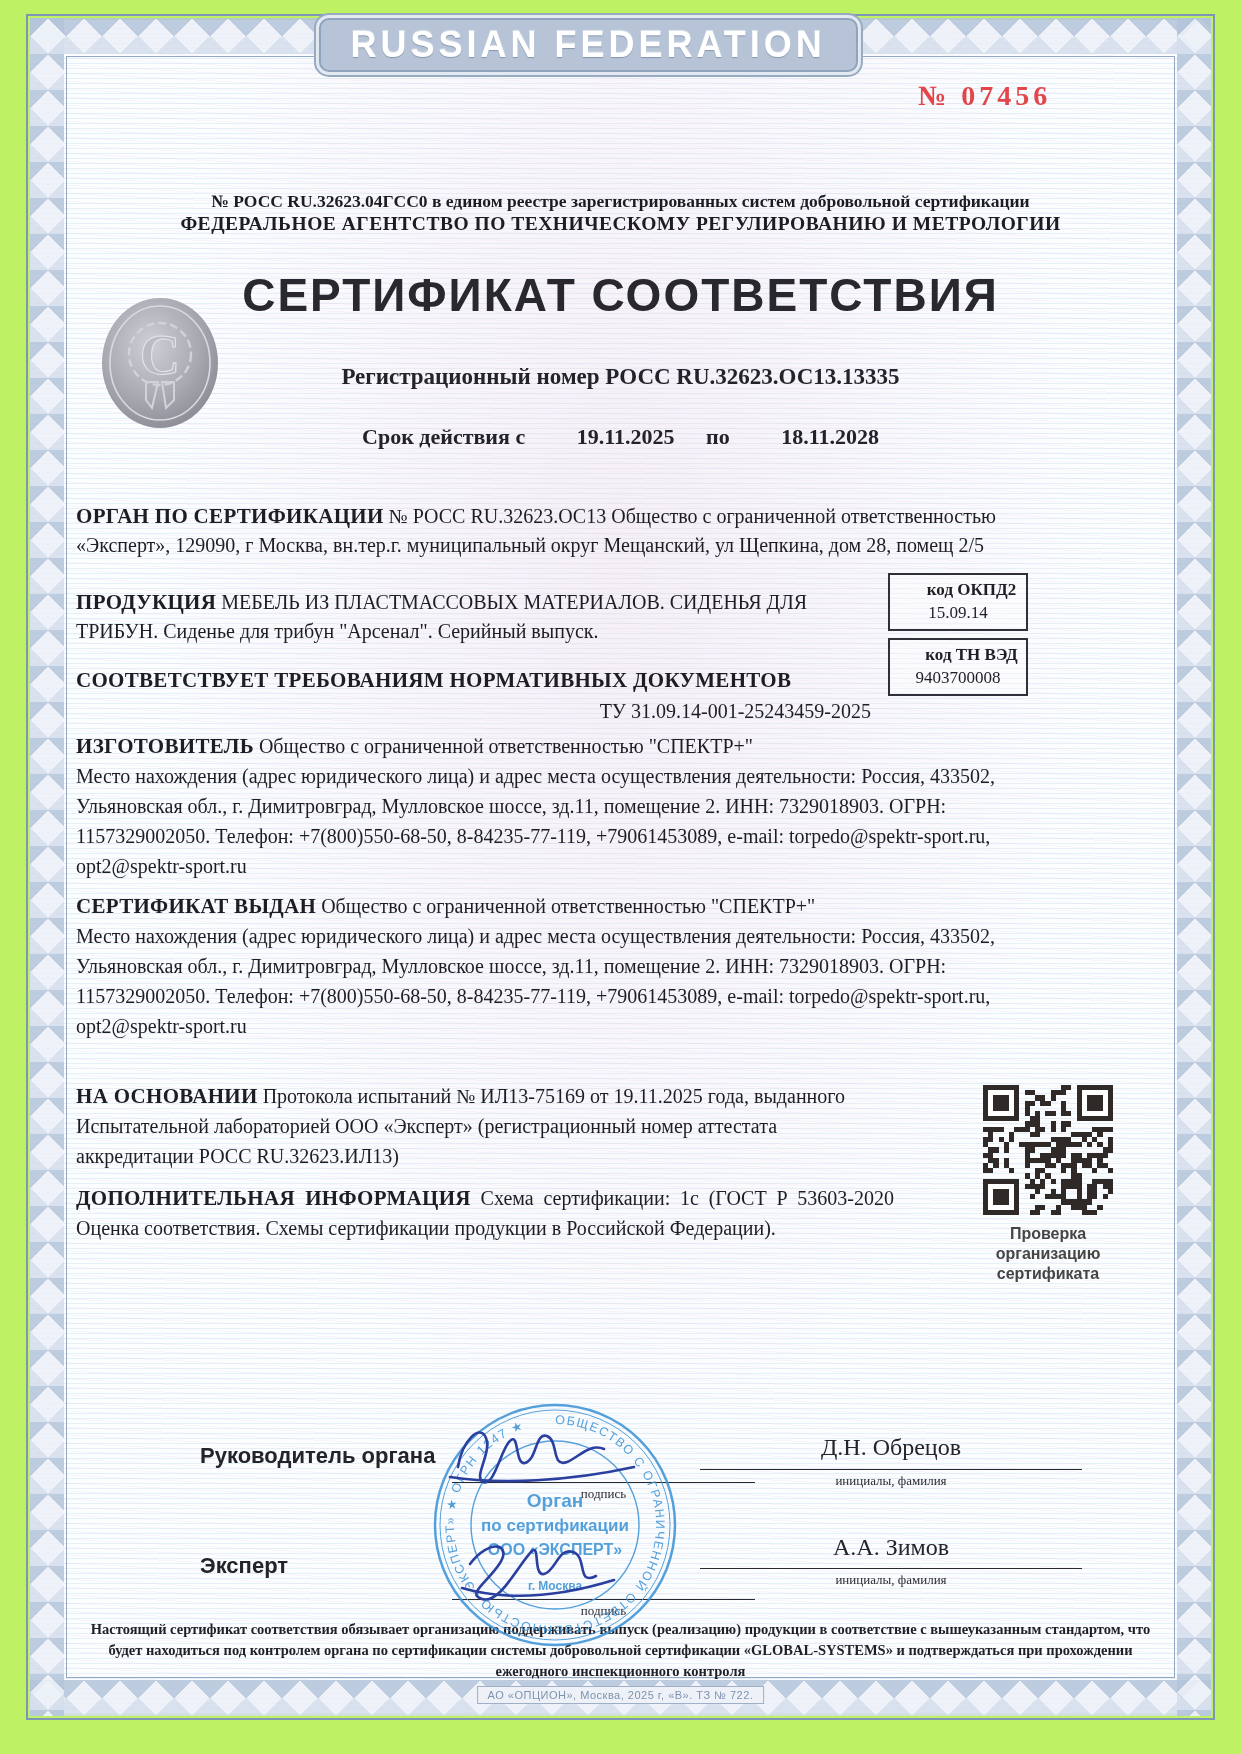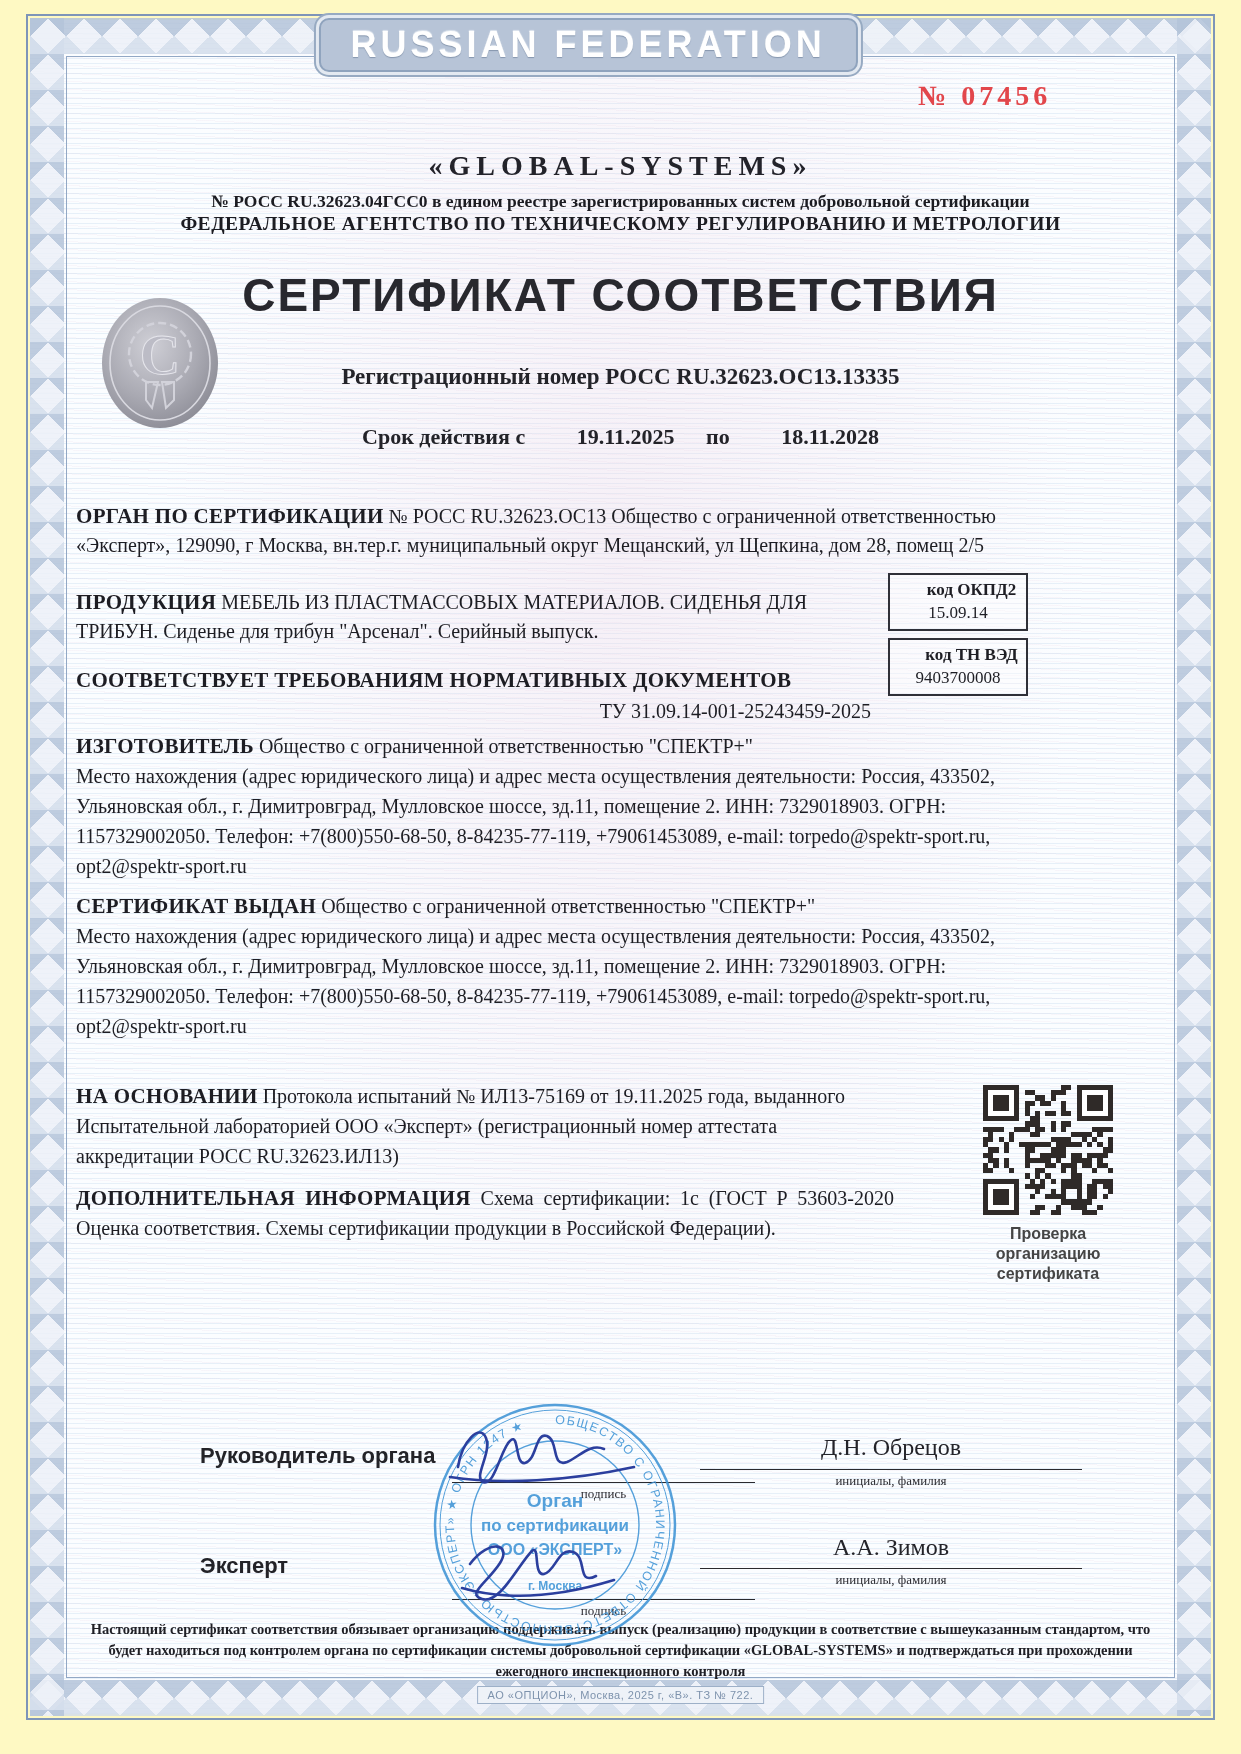--- a/index.html
+++ b/index.html
@@ -1,16 +1,16 @@
 <!DOCTYPE html>
 <html><head>
 <meta charset="utf-8">
 <style>
   html,body{margin:0;padding:0;background:#ffffff;}
-  .page{position:relative;width:1241px;height:1754px;margin:0 auto;background:#fef9c3;overflow:hidden;
+  .page{position:relative;width:1241px;height:1754px;margin:0 auto;background:#bef264;overflow:hidden;
         font-family:"Liberation Serif", serif;color:#1e1e24;}
   
   .paper{position:absolute;left:30px;top:20px;right:30px;bottom:40px;
     background-color:#fbfdff;
     background-image:
       radial-gradient(ellipse at 50% 32%, rgba(236,214,230,0.35), rgba(255,255,255,0) 55%),
       repeating-linear-gradient(0deg, rgba(120,170,215,0.16) 0 1px, transparent 1px 5px),
       repeating-linear-gradient(3deg, rgba(205,150,190,0.07) 0 1px, transparent 1px 8px);
   }
   
@@ -114,21 +114,20 @@
   <div class="band band-left"></div>
   <div class="band band-right"></div>
   <div class="frame-inner"></div>
 
   <div class="banner">
     <span>RUSSIAN FEDERATION</span>
   </div>
 
   <div class="cert-no">№ 07456</div>
 
-  <div class="h-center sys2">«GLOBAL-SYSTEMS»</div>
   <div class="h-center registry">№ РОСС RU.32623.04ГСС0 в едином реестре зарегистрированных систем добровольной сертификации</div>
   <div class="h-center agency">ФЕДЕРАЛЬНОЕ АГЕНТСТВО ПО ТЕХНИЧЕСКОМУ РЕГУЛИРОВАНИЮ И МЕТРОЛОГИИ</div>
   <div class="h-center doc-title">СЕРТИФИКАТ СООТВЕТСТВИЯ</div>
   <div class="h-center reg-number">Регистрационный номер РОСС RU.32623.ОС13.13335</div>
 
   <div class="h-center validity">
     <span>Срок действия с</span>
     <span class="gap-l">19.11.2025</span>
     <span class="gap-m">по</span>
     <span class="gap-l">18.11.2028</span>

